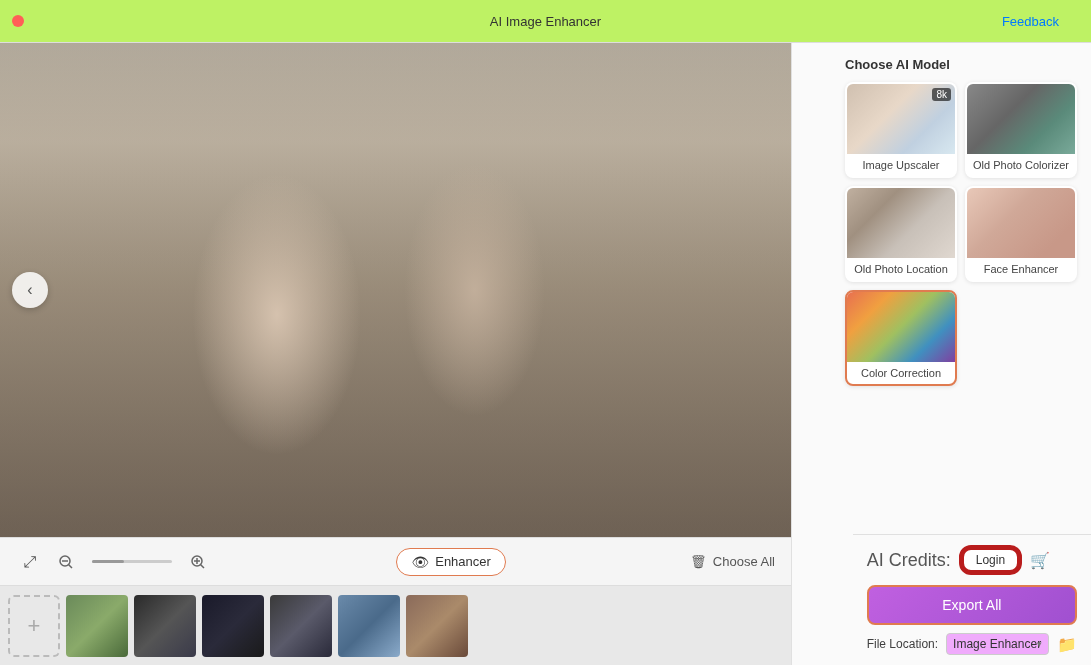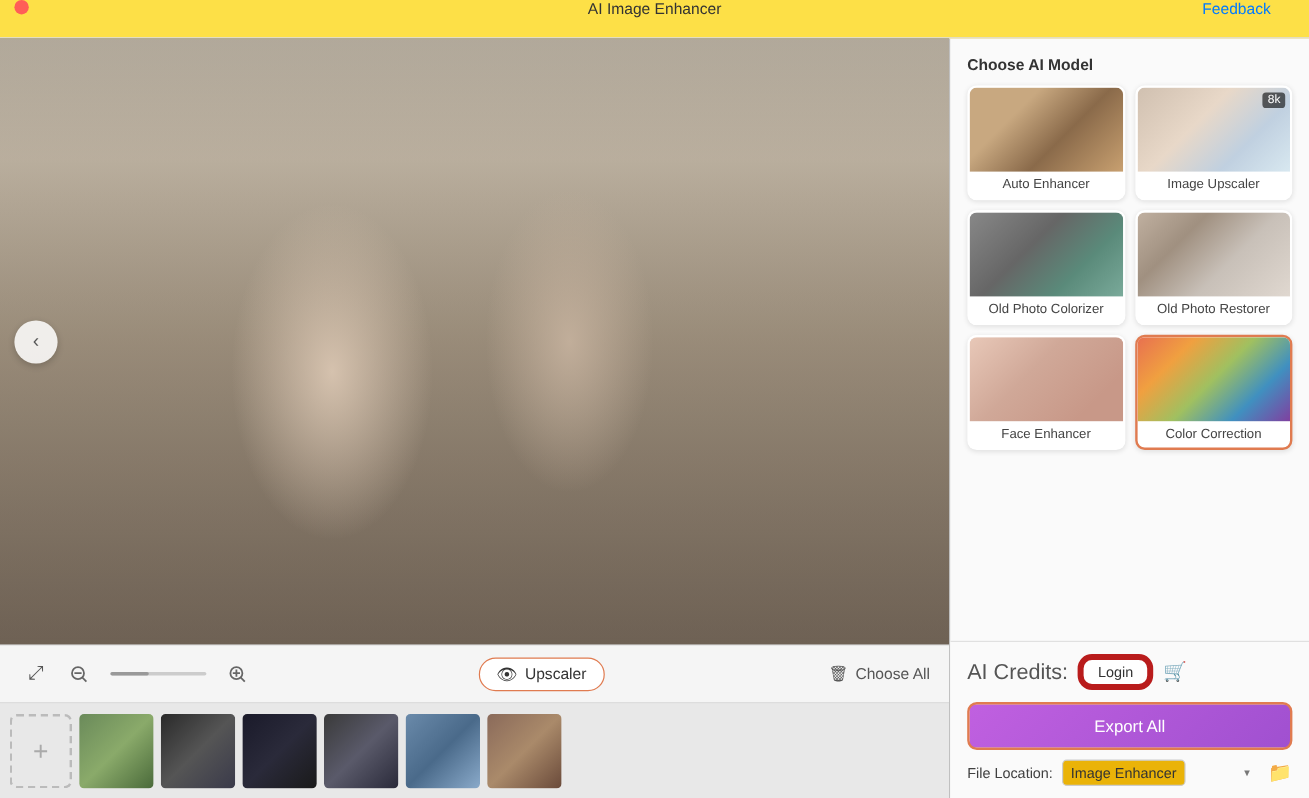--- a/index.html
+++ b/index.html
@@ -1,22 +1,23 @@
 <!DOCTYPE html>
 <html><head>
   <meta charset="utf-8">
   <style>
     * { box-sizing: border-box; margin: 0; padding: 0; }
     body { font-family: -apple-system, BlinkMacSystemFont, 'Segoe UI', sans-serif; background: #f0f0f0; width: 1091px; height: 665px; overflow: hidden; display: flex; flex-direction: column; }
 
     
     .title-bar {
-      height: 32px;
-      background: #fde047;
-      display: flex;
+      height: 43px;
+      background: #bef264;
+      display: flex;
+      align-items: center;
       justify-content: center;
       position: relative;
       border-bottom: 1px solid #ddd;
       flex-shrink: 0;
     }
     .title-bar-title {
       font-size: 13px;
       font-weight: 500;
       color: #333;
     }
@@ -235,20 +236,21 @@
     .thumb-6 { background: linear-gradient(135deg, #8a6a5a, #aa8a6a, #6a4a3a); }
 
     
     .right-panel {
       width: 300px;
       background: #fafafa;
       border-left: 1px solid #e0e0e0;
       display: flex;
       flex-direction: column;
       flex-shrink: 0;
+      align-items: flex-end;
     }
 
     .right-panel-scroll {
       flex: 1;
       overflow-y: auto;
       padding: 14px;
     }
 
     .section-title {
       font-size: 13px;
@@ -360,21 +362,21 @@
       font-size: 12px;
       color: #404040;
     }
 
     .file-location-select {
       flex: 1;
       border: 1px solid #ccc;
       border-radius: 4px;
       padding: 3px 6px;
       font-size: 12px;
-      background: #eab308;
+      background: #f0abfc;
       color: #333;
       cursor: pointer;
       appearance: none;
     }
 
     .file-location-wrapper {
       flex: 1;
       position: relative;
     }
 
@@ -435,21 +437,21 @@
             <circle cx="7" cy="7" r="5" stroke="#666" stroke-width="1.5"></circle>
             <line x1="10.5" y1="10.5" x2="14" y2="14" stroke="#666" stroke-width="1.5"></line>
             <line x1="7" y1="4" x2="7" y2="10" stroke="#666" stroke-width="1.5"></line>
             <line x1="4" y1="7" x2="10" y2="7" stroke="#666" stroke-width="1.5"></line>
           </svg>
         </div>
       </div>
 
       <button class="preview-btn">
         <span class="preview-eye">👁</span>
-        <span>Upscaler</span>
+        <span>Enhancer</span>
       </button>
 
       <div class="toolbar-right">
         <span>🗑</span>
         <span>Choose All</span>
       </div>
     </div>
 
     <div class="filmstrip">
       <div class="add-btn">
@@ -476,35 +478,31 @@
     </div>
   </div>
 
   <div class="right-panel">
 
     <div class="right-panel-scroll">
       <div class="section-title">Choose AI Model</div>
 
       <div class="model-grid" id="model-grid">
 
-      <div class="model-card">
-            <div class="model-thumb model-auto"></div>
-            <div class="model-label">Auto Enhancer</div>
-          </div>
           <div class="model-card">
             <div class="model-thumb model-upscaler"></div>
             <div class="model-label">Image Upscaler</div>
           </div>
           <div class="model-card">
             <div class="model-thumb model-colorizer"></div>
             <div class="model-label">Old Photo Colorizer</div>
           </div>
           <div class="model-card">
             <div class="model-thumb model-old-restorer"></div>
-            <div class="model-label">Old Photo Restorer</div>
+            <div class="model-label">Old Photo Location</div>
           </div>
           <div class="model-card">
             <div class="model-thumb model-face"></div>
             <div class="model-label">Face Enhancer</div>
           </div>
           <div class="model-card selected">
             <div class="model-thumb model-color-correction"></div>
             <div class="model-label">Color Correction</div>
           </div>
         </div>

